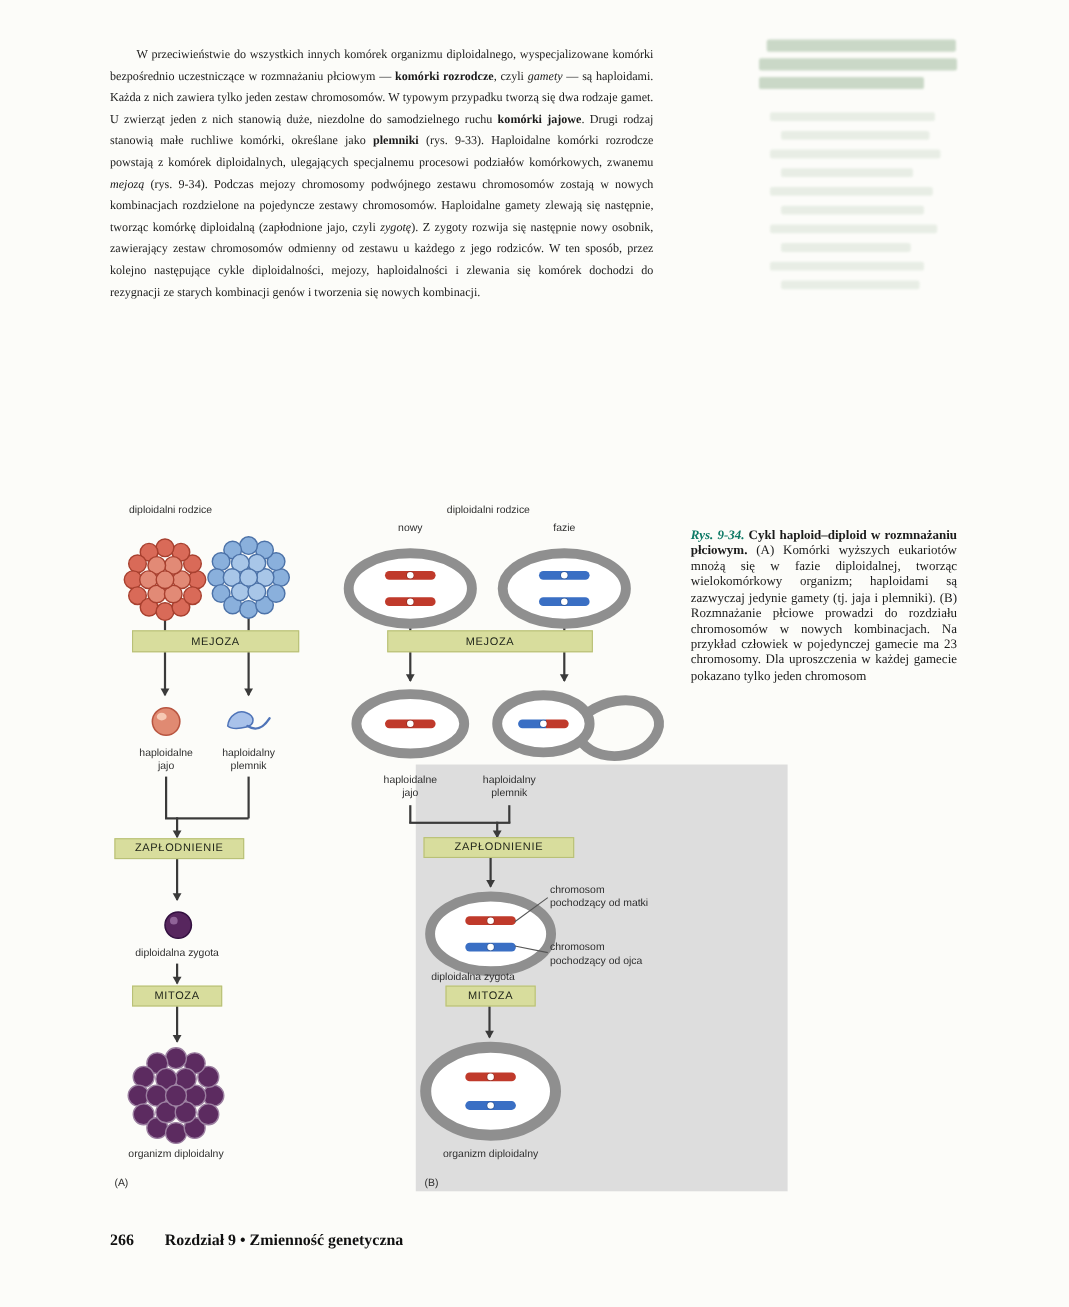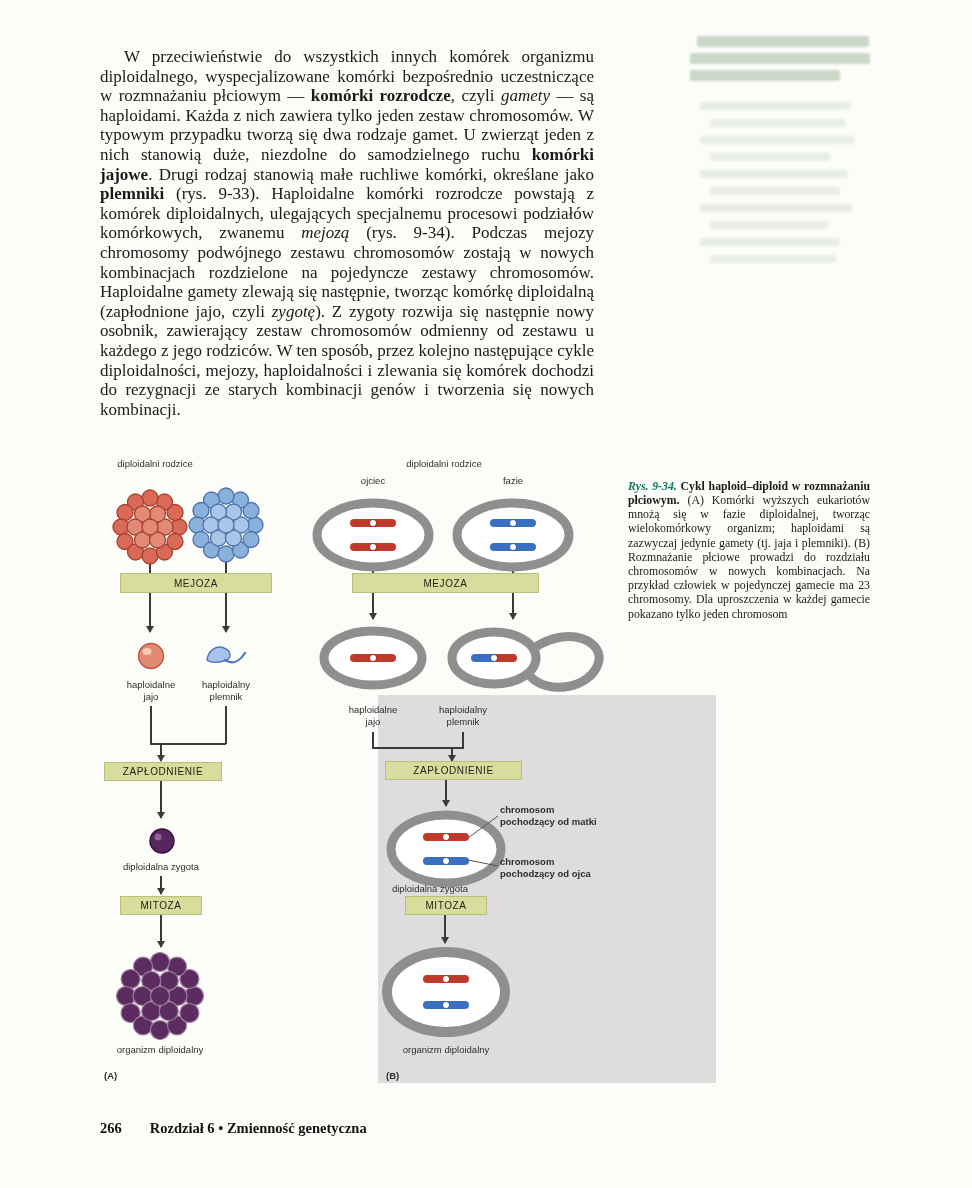--- a/index.html
+++ b/index.html
@@ -6,21 +6,21 @@
   .page {
     position:relative; width:972px; height:1188px; margin:0 auto;
     background:#fcfcf9; overflow:hidden;
     font-family:"Liberation Serif", serif; color:#1a1a1a;
   }
   .abs { position:absolute; }
 
   
   .article {
     position:absolute; left:100px; top:30px; width:494px;
-    font-size:17px; line-height:19.6px; text-align:justify; text-indent:24px;
+    font-size:11px; line-height:19.6px; text-align:justify; text-indent:24px;
   }
   .seg-normal { font-weight:normal; }
   .seg-bold { font-weight:bold; }
   .seg-italic { font-style:italic; }
   .seg-accent-bold { font-weight:bold; color:var(--caption-accent,#0e7a66);font-style:italic; }
 
   
   .caption {
     position:absolute; left:628px; top:467px; width:242px;
     font-size:11.8px; line-height:14.2px; text-align:justify;
@@ -44,21 +44,21 @@
   .band {
     position:absolute; background:var(--band-bg,#d8dd9d); border:1px solid var(--band-border,#b9c077);
     display:flex; align-items:center; justify-content:center;
     font:10px "Liberation Sans", sans-serif; letter-spacing:.6px; color:#20251a; z-index:3;
   }
   .dlabel {
     position:absolute; transform:translateX(-50%);
     font:9.5px "Liberation Sans", sans-serif; color:#2e2e2e;
     text-align:center; white-space:pre-line; line-height:1.25; z-index:5;
   }
-  .dlabel.noshift { transform:none; text-align:left;font-weight:bold; }
+  .dlabel.noshift { transform:none; text-align:left; }
   .cell { fill:#ffffff; stroke:var(--cell-stroke,#8f8f8f); stroke-width:9px; }
   .celltail { fill:none; stroke:var(--cell-stroke,#8f8f8f); stroke-width:9px; stroke-linecap:round; }
   .cellsvg { position:absolute; z-index:2; overflow:visible; }
   .chrom { position:absolute; width:46px; height:8px; border-radius:4px; z-index:4; }
   .chrom::after {
     content:""; position:absolute; left:50%; top:50%; width:6px; height:6px;
     transform:translate(-50%,-50%); background:#fff; border-radius:50%;
     box-shadow:0 0 0 .6px rgba(0,0,0,.25);
   }
   .chrom.red  { background:var(--maternal,#c03a2b); }
@@ -214,21 +214,21 @@
         <circle cx="50" cy="48" r="9.5"></circle>
       </g>
     </svg>
 
     <div class="dlabel" style="left:160px;top:1044px;">organizm diploidalny</div>
     <div class="dlabel noshift" style="left:104px;top:1070px;">(A)</div>
 
     <div class="panel" style="left:378px;top:695px;width:338px;height:388px;"></div>
 
     <div class="dlabel" style="left:444px;top:458px;">diploidalni rodzice</div>
-    <div class="dlabel" style="left:373px;top:475px;">ojciec</div>
+    <div class="dlabel" style="left:373px;top:475px;">nowy</div>
     <div class="dlabel" style="left:513px;top:475px;">fazie</div>
 
     <svg class="cellsvg" style="left:308px;top:494px;" width="130" height="82" viewBox="0 0 130 82">
       <ellipse class="cell" cx="65" cy="41" rx="56" ry="32"></ellipse>
     </svg>
     <div class="chrom red" style="left:350px;top:519px;"></div>
     <div class="chrom red" style="left:350px;top:543px;"></div>
 
     <svg class="cellsvg" style="left:448px;top:494px;" width="130" height="82" viewBox="0 0 130 82">
       <ellipse class="cell" cx="65" cy="41" rx="56" ry="32"></ellipse>
@@ -295,16 +295,16 @@
     <div class="chrom red" style="left:423px;top:975px;"></div>
     <div class="chrom blue" style="left:423px;top:1001px;"></div>
 
     <div class="dlabel" style="left:446px;top:1044px;">organizm diploidalny</div>
     <div class="dlabel noshift" style="left:386px;top:1070px;">(B)</div>
 
   </div>
 
   <div class="footer">
     <span>266</span>
-    <span>Rozdział 6 • Zmienność genetyczna</span>
+    <span>Rozdział 9 • Zmienność genetyczna</span>
   </div>
 
 </div>
 
 </body></html>

